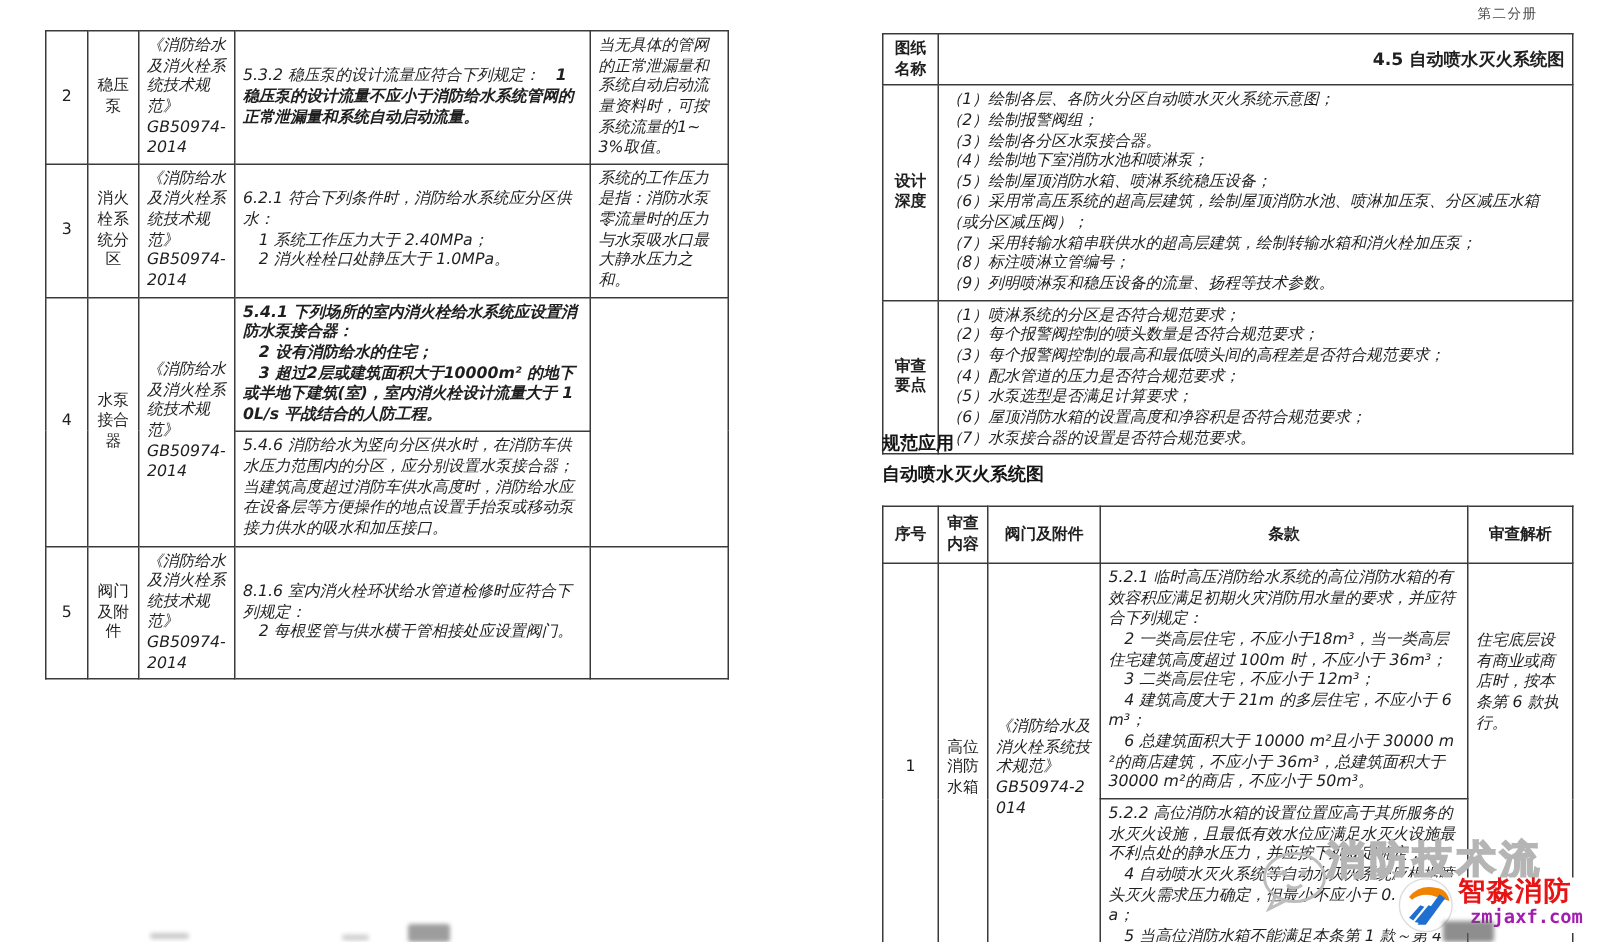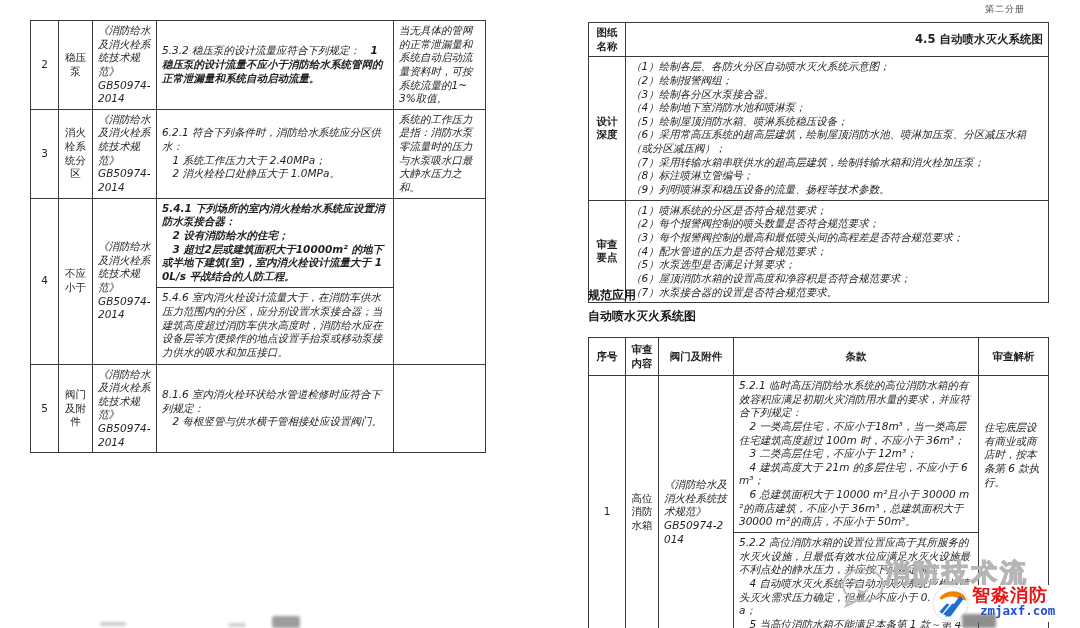--- a/index.html
+++ b/index.html
@@ -47,21 +47,21 @@
     font-size:26px; font-weight:bold; letter-spacing:3px;
     color:rgba(255,255,255,0.04);
     -webkit-text-stroke:1.3px #b5b5b5;
     pointer-events:none;
   }
   .wm-face { position:absolute; left:840px; top:566px; pointer-events:none; }
   
   .logo { position:absolute; left:930px; top:585px; display:flex; align-items:flex-start; background:#fff; padding-left:2px; }
   .logo-texts { display:flex; flex-direction:column; margin-left:3px; }
   .logo-cn { font-size:18px; font-weight:bold; color:#e81313; line-height:19px; letter-spacing:1px; }
-  .logo-url { font-size:12.5px; font-weight:bold; color:#1d4ed8; font-family:"DejaVu Sans Mono", monospace; line-height:14px; margin-left:8px;text-align:right; }
+  .logo-url { font-size:12.5px; font-weight:bold; color:#a21caf; font-family:"DejaVu Sans Mono", monospace; line-height:14px; margin-left:8px;text-align:right; }
   
   .smudge { position:absolute; background:#8a8a8a; filter:blur(1.5px); border-radius:2px; }
   .smudge-a { left:100px; top:622px; width:26px; height:4px; opacity:.45; }
   .smudge-b { left:228px; top:623px; width:18px; height:4px; opacity:.4; }
   .smudge-c { left:272px; top:616px; width:28px; height:12px; opacity:.65; background:#6a6a6a; }
   .smudge-d { left:962px; top:614px; width:34px; height:14px; opacity:.7; background:#5f5f5f; }
 </style>
 </head>
 <body>
 
@@ -89,30 +89,30 @@
     <td class="c-center">消火栓系统分区</td>
     <td class="pre">《消防给水及消火栓系统技术规范》
 GB50974-2014</td>
     <td class="pre">6.2.1 符合下列条件时，消防给水系统应分区供水：
 　1 系统工作压力大于 2.40MPa；
 　2 消火栓栓口处静压大于 1.0MPa。</td>
     <td class="pre">系统的工作压力是指：消防水泵零流量时的压力与水泵吸水口最大静水压力之和。</td>
   </tr>
   <tr style="height:75px">
     <td class="c-center" rowspan="2">4</td>
-    <td class="c-center" rowspan="2">不应小于</td>
+    <td class="c-center" rowspan="2">水泵接合器</td>
     <td class="pre" rowspan="2">《消防给水及消火栓系统技术规范》
 GB50974-2014</td>
     <td class="pre bold">5.4.1 下列场所的室内消火栓给水系统应设置消防水泵接合器：
 　2 设有消防给水的住宅；
 　3 超过2层或建筑面积大于10000m² 的地下或半地下建筑(室)，室内消火栓设计流量大于 10L/s 平战结合的人防工程。</td>
     <td class="pre" rowspan="2"></td>
   </tr>
   <tr style="height:77px">
-    <td class="pre">5.4.6 室内消火栓设计流量大于，在消防车供水压力范围内的分区，应分别设置水泵接合器；当建筑高度超过消防车供水高度时，消防给水应在设备层等方便操作的地点设置手抬泵或移动泵接力供水的吸水和加压接口。</td>
+    <td class="pre">5.4.6 消防给水为竖向分区供水时，在消防车供水压力范围内的分区，应分别设置水泵接合器；当建筑高度超过消防车供水高度时，消防给水应在设备层等方便操作的地点设置手抬泵或移动泵接力供水的吸水和加压接口。</td>
   </tr>
   <tr style="height:83px">
     <td class="c-center">5</td>
     <td class="c-center">阀门及附件</td>
     <td class="pre">《消防给水及消火栓系统技术规范》
 GB50974-2014</td>
     <td class="pre">8.1.6 室内消火栓环状给水管道检修时应符合下列规定：
 　2 每根竖管与供水横干管相接处应设置阀门。</td>
     <td class="pre"></td>
   </tr>

